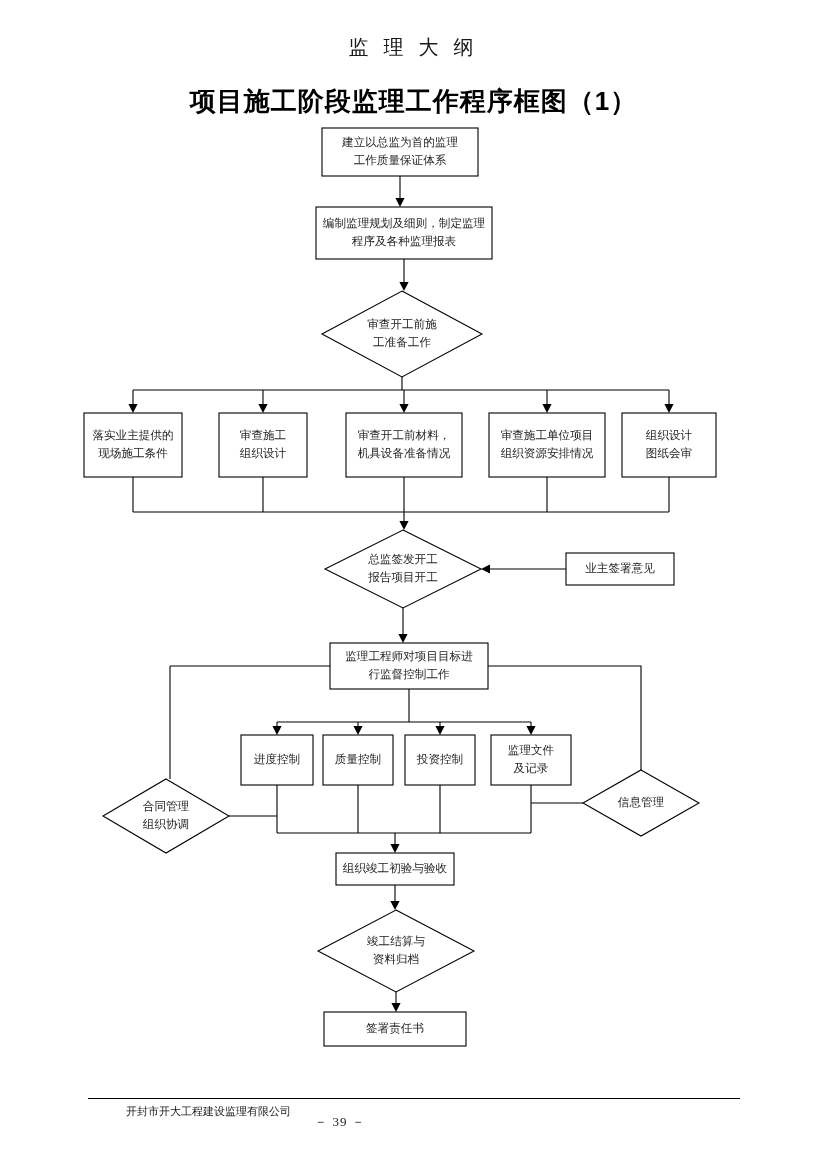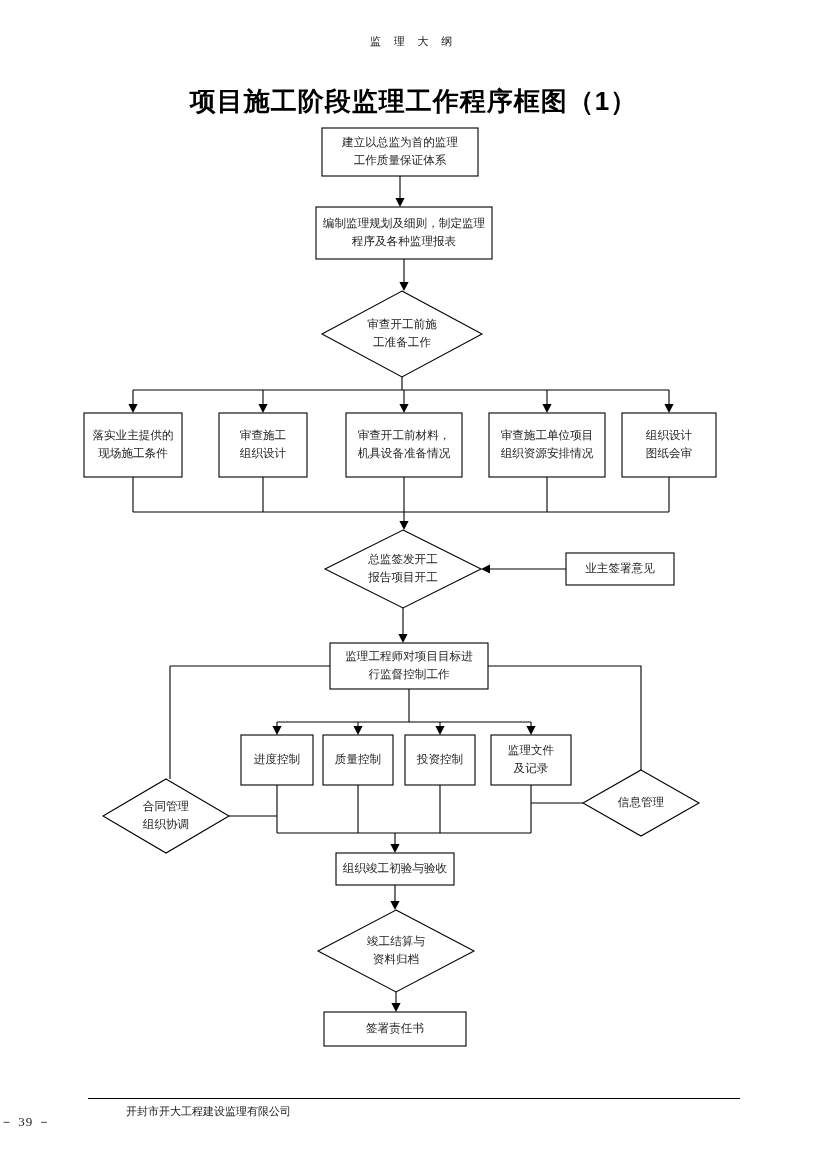--- a/index.html
+++ b/index.html
@@ -19,21 +19,21 @@
     position: absolute;
     left: 0; top: 0;
     width: 827px;
     height: 1169px;
   }
   .header-title {
     position: absolute;
     left: 0; top: 34px;
     width: 827px;
     text-align: center;
-    font-size: 11px;
+    font-size: 20px;
     letter-spacing: 5px;
     color: #1a1a1a;
   }
   .doc-title {
     position: absolute;
     left: 0; top: 84px;
     width: 827px;
     text-align: center;
     font-size: 26px;
     font-weight: bold;
@@ -66,21 +66,21 @@
     left: 126px;
     top: 1104px;
     font-size: 11px;
     color: #1a1a1a;
   }
   .footer-page {
     position: absolute;
     left: 0;
     top: 1113px;
     width: 680px;
-    text-align: left;
+    text-align: center;
     font-size: 13px;
     color: #1a1a1a;
     letter-spacing: 1px;
   }
   .node-text {
     font-family: "Liberation Serif", "DejaVu Serif", serif;
     font-size: 11.6px;
     fill: #1f1f1f;
     text-anchor: middle;
     dominant-baseline: middle;

